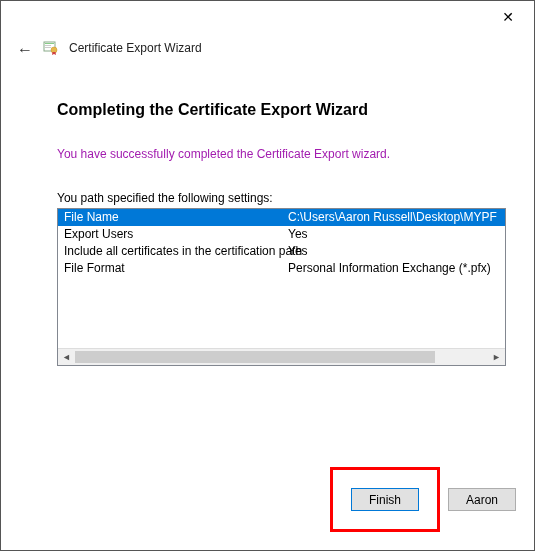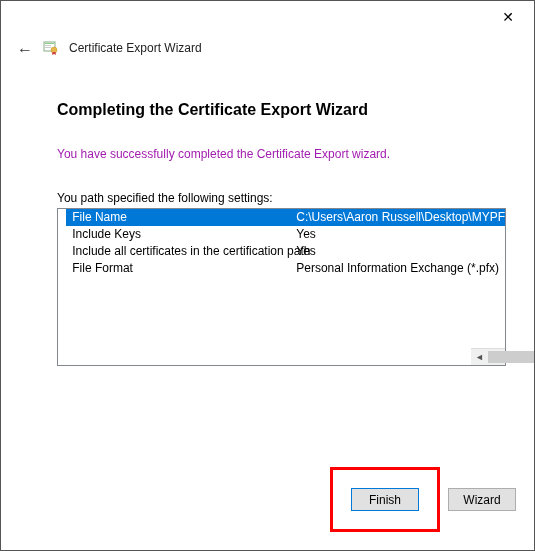--- a/index.html
+++ b/index.html
@@ -69,21 +69,20 @@
       color: #000;
       margin-bottom: 3px;
     }
     .settings-box {
       border: 1px solid #828790;
       background: #fff;
       position: relative;
       height: 158px;
       display: flex;
       flex-direction: column;
-      align-items: flex-end;
     }
     .settings-table {
       flex: 1;
       overflow: hidden;
     }
     .settings-row {
       display: flex;
       font-size: 12px;
       line-height: 17px;
       white-space: nowrap;
@@ -187,21 +186,21 @@
   <div class="desc-text">You have successfully completed the Certificate Export wizard.</div>
   <div class="settings-label">You path specified the following settings:</div>
 
   <div class="settings-box">
     <div class="settings-table">
       <div class="settings-row selected">
         <div class="col1">File Name</div>
         <div class="col2">C:\Users\Aaron Russell\Desktop\MYPF</div>
       </div>
       <div class="settings-row">
-        <div class="col1">Include Keys</div>
+        <div class="col1">Export Users</div>
         <div class="col2">Yes</div>
       </div>
       <div class="settings-row">
         <div class="col1">Include all certificates in the certification path</div>
         <div class="col2">Yes</div>
       </div>
       <div class="settings-row">
         <div class="col1">File Format</div>
         <div class="col2">Personal Information Exchange (*.pfx)</div>
       </div>
@@ -213,14 +212,14 @@
       </div>
       <div class="hscroll-btn">►</div>
     </div>
   </div>
 </div>
 
 <div class="button-bar">
   <span class="highlight-box">
     <button class="btn primary">Finish</button>
   </span>
-  <button class="btn">Wizard</button>
+  <button class="btn">Aaron</button>
 </div>
 
 </body></html>

